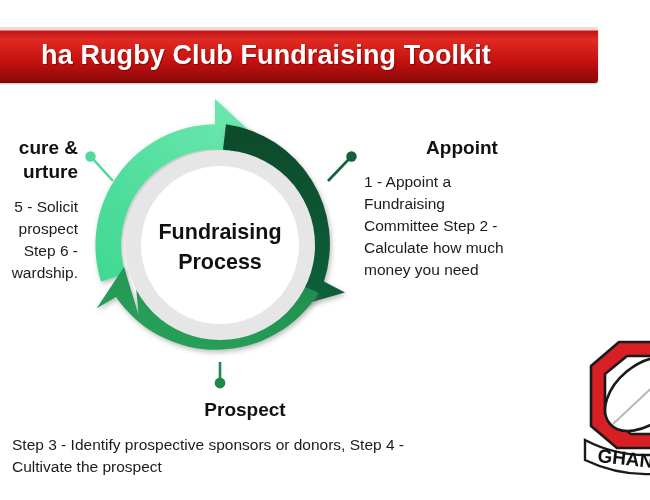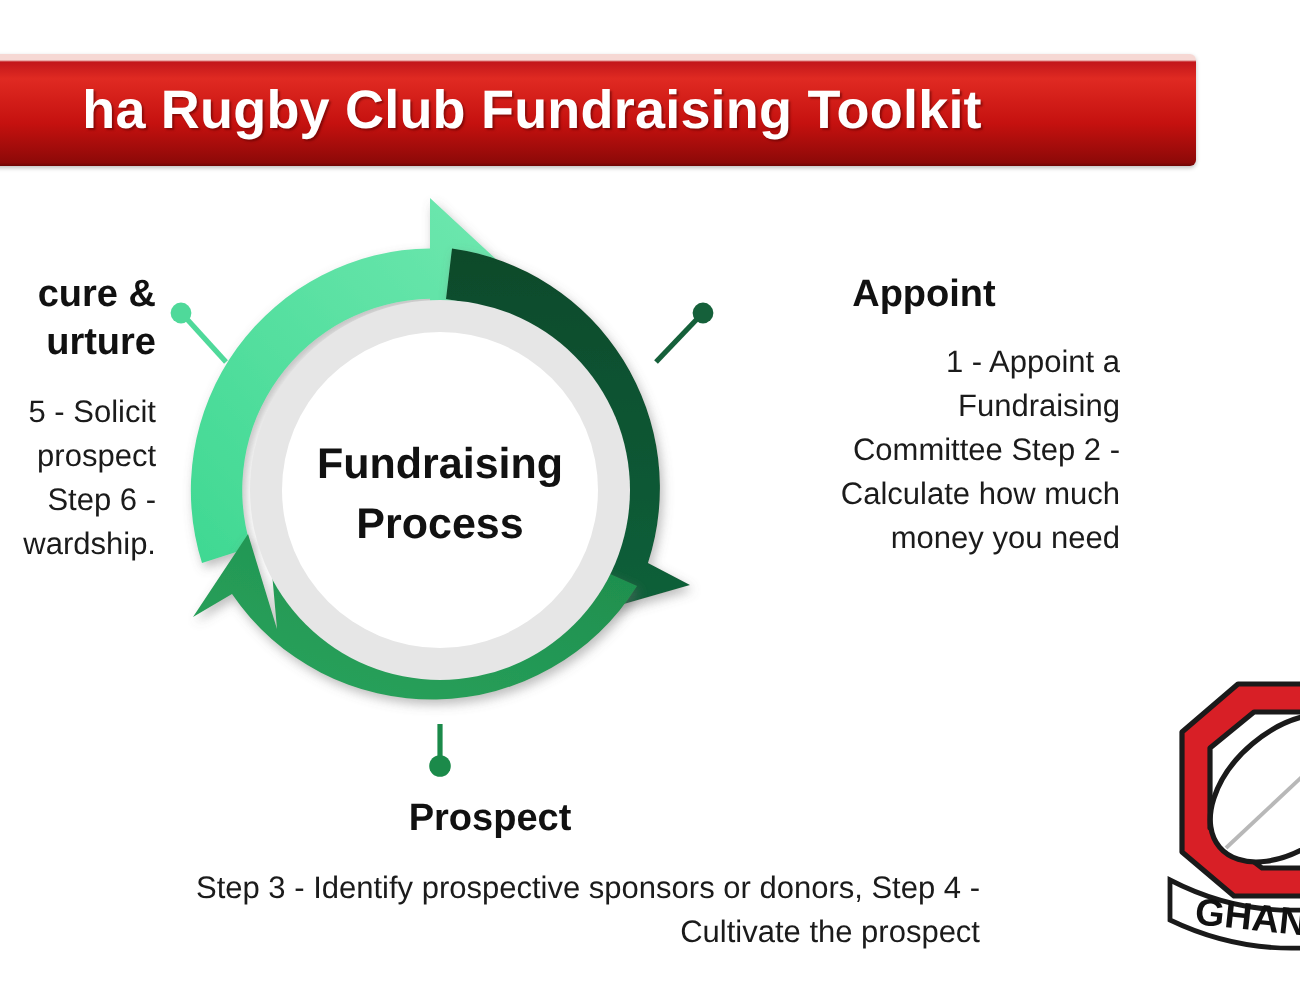--- a/index.html
+++ b/index.html
@@ -65,21 +65,21 @@
     font-size: 19px;
     font-weight: bold;
     color: #111111;
     text-align: center;
     line-height: 1.28;
     white-space: pre-line;
   }
   .block-body {
     font-size: 15.5px;
     color: #1b1b1b;
-    text-align: right;
+    text-align: left;
     line-height: 1.42;
     white-space: pre-line;
   }
 
   #organise-block {
     position: absolute;
     left: 364px;
     top: 136px;
     width: 196px;
   }

